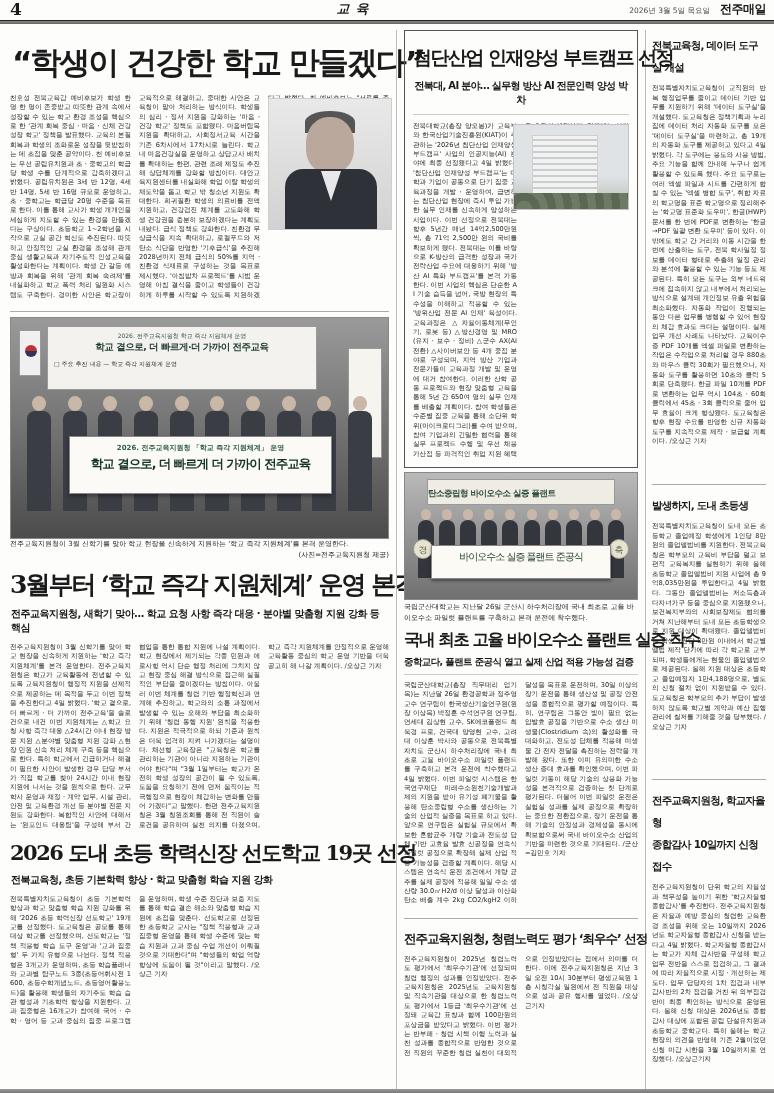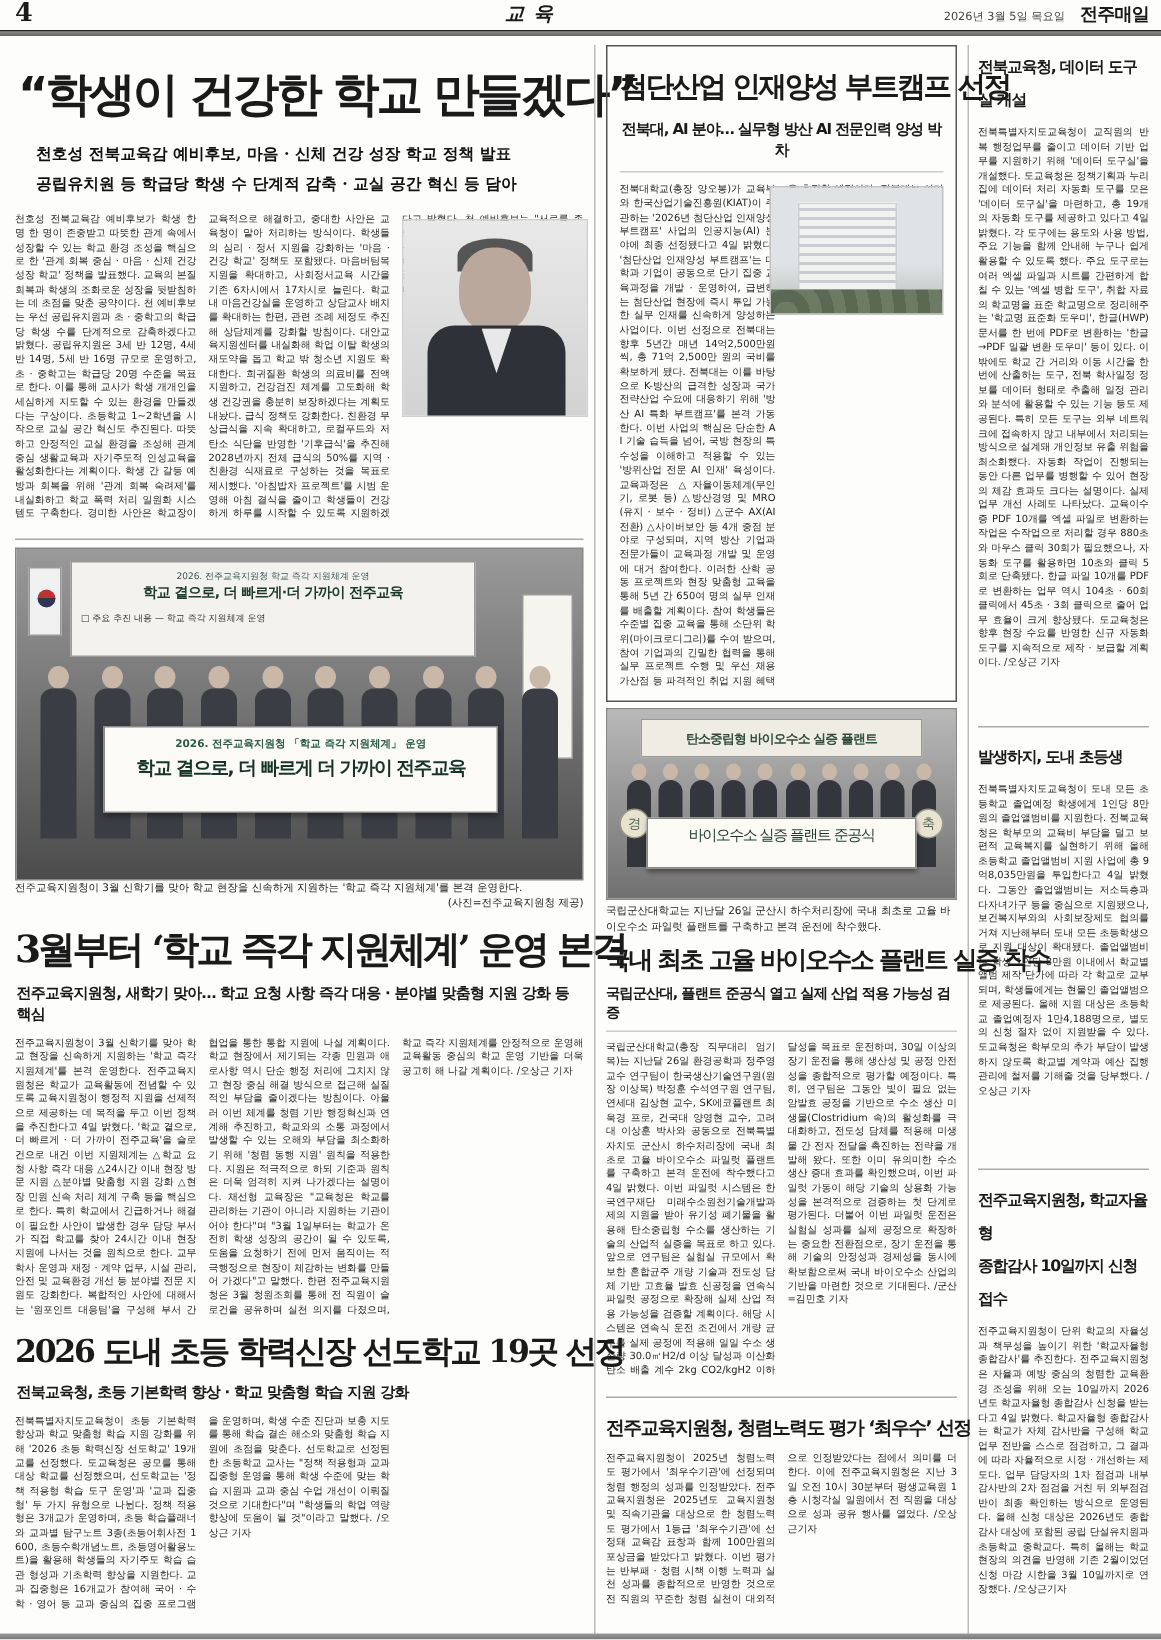--- a/index.html
+++ b/index.html
@@ -90,21 +90,21 @@
   .bldg { position:absolute; right:0; top:2px; width:116px; height:86px;
     background:linear-gradient(#dfe3e6 60%,#b8bdb4); border:1px solid #c2c2c2; overflow:hidden; }
   .bldg .tower { position:absolute; left:18px; top:10px; width:66px; height:60px; background:#f2f2f0;
     box-shadow:inset 0 0 0 1px #cfcfcf; background-image:repeating-linear-gradient(#f2f2f0 0 4px,#c9ccd1 4px 6px); }
   .bldg .trees { position:absolute; left:0; bottom:0; width:100%; height:16px;
     background:repeating-radial-gradient(circle at 10px 16px,#6d7a64 0 8px,#5b6854 8px 16px); }
   
   .photoF { position:relative; height:128px; background:linear-gradient(#b9b9b9,#8d8d8d 60%,#707070);
     border:1px solid #888; overflow:hidden; margin-top:4px; }
   .photoF .sign { position:absolute; left:22px; top:6px; right:22px; height:26px; background:#efece4;
-    border:1px solid #999; text-align:center; font-size:8.5px; font-weight:900; color:#2f4d3a;
+    border:1px solid #999; text-align:left; font-size:8.5px; font-weight:900; color:#2f4d3a;
     line-height:26px; letter-spacing:-0.5px; }
   .photoF .people { top:36px; }
   .photoF .person { width:18px; height:70px; }
   .photoF .person::before { width:10px; height:11px; left:4px; }
   .photoF .person::after { width:16px; height:58px; top:11px; background:#33363c; }
   .photoF .banner { position:absolute; left:26px; right:26px; top:72px; height:34px;
     background:#fbfaf4; border:1px solid #888; text-align:center; padding-top:4px;
     box-shadow:0 2px 3px rgba(0,0,0,.4); }
   .photoF .banner .b2 { font-size:10px; font-weight:400; color:#1d3a2c; letter-spacing:-1px; }
   .photoF .seal { position:absolute; top:66px; width:20px; height:20px; border-radius:50%;
@@ -136,24 +136,20 @@
     </span>
   </div>
   <div class="prule"></div>
 
   <div class="main">
 
     <div class="col-left">
 
       <div>
         <div class="a-head">“학생이 건강한 학교 만들겠다”</div>
-        <div class="a-sub">
-          <div>천호성 전북교육감 예비후보, 마음 · 신체 건강 성장 학교 정책 발표</div>
-          <div>공립유치원 등 학급당 학생 수 단계적 감축 · 교실 공간 혁신 등 담아</div>
-        </div>
         <div class="a-bodywrap">
           <div class="body-txt cols3" style="height:212px">천호성 전북교육감 예비후보가 학생 한 명 한 명이 존중받고 따뜻한 관계 속에서 성장할 수 있는 학교 환경 조성을 핵심으로 한 '관계 회복 중심 · 마음 · 신체 건강 성장 학교' 정책을 발표했다. 교육의 본질 회복과 학생의 조화로운 성장을 뒷받침하는 데 초점을 맞춘 공약이다. 천 예비후보는 우선 공립유치원과 초 · 중학고의 학급당 학생 수를 단계적으로 감축하겠다고 밝혔다. 공립유치원은 3세 반 12명, 4세 반 14명, 5세 반 16명 규모로 운영하고, 초 · 중학고는 학급당 20명 수준을 목표로 한다. 이를 통해 교사가 학생 개개인을 세심하게 지도할 수 있는 환경을 만들겠다는 구상이다. 초등학교 1~2학년을 시작으로 교실 공간 혁신도 추진된다. 따뜻하고 안정적인 교실 환경을 조성해 관계 중심 생활교육과 자기주도적 인성교육을 활성화한다는 계획이다. 학생 간 갈등 예방과 회복을 위해 '관계 회복 숙려제'를 내실화하고 학교 폭력 처리 일원화 시스템도 구축한다. 경미한 사안은 학교장이 교육적으로 해결하고, 중대한 사안은 교육청이 맡아 처리하는 방식이다. 학생들의 심리 · 정서 지원을 강화하는 '마음 · 건강 학교' 정책도 포함됐다. 마음버팀목 지원을 확대하고, 사회정서교육 시간을 기존 6차시에서 17차시로 늘린다. 학교 내 마음건강실을 운영하고 상담교사 배치를 확대하는 한편, 관련 조례 제정도 추진해 상담체계를 강화할 방침이다. 대안교육지원센터를 내실화해 학업 이탈 학생의 재도약을 돕고 학교 밖 청소년 지원도 확대한다. 희귀질환 학생의 의료비를 전액 지원하고, 건강검진 체계를 고도화해 학생 건강권을 충분히 보장하겠다는 계획도 내놨다. 급식 정책도 강화한다. 친환경 무상급식을 지속 확대하고, 로컬푸드와 저탄소 식단을 반영한 '기후급식'을 추진해 2028년까지 전체 급식의 50%를 지역 · 친환경 식재료로 구성하는 것을 목표로 제시했다. '아침밥차 프로젝트'를 시범 운영해 아침 결식을 줄이고 학생들이 건강하게 하루를 시작할 수 있도록 지원하겠다고 밝혔다. 천 예비후보는 "서로를 존중하고 소통하는 학교, 웃음이 넘치는 교실을 만드는 것이 목표"라며 "아이들이 배고프지 않고 걱정 없이 배우며 자신의 꿈을 펼칠 수 있는 전북교육을 실현하겠다"고 말했다. /오상근 기자</div>
           <div class="portrait">
             <span class="hair"></span>
             <span class="head"></span>
             <span class="torso"></span>
             <span class="shirt"></span>
           </div>
         </div>
       </div>
@@ -235,21 +231,21 @@
             <span class="person"></span>
           </div>
           <div class="seal l">경</div>
           <div class="seal r">축</div>
           <div class="banner">
             <div class="b2">바이오수소 실증 플랜트 준공식</div>
           </div>
         </div>
         <div class="caption" style="margin-top:2px">국립군산대학교는 지난달 26일 군산시 하수처리장에 국내 최초로 고율 바이오수소 파일럿 플랜트를 구축하고 본격 운전에 착수했다.</div>
         <div class="f-head">국내 최초 고율 바이오수소 플랜트 실증 착수</div>
-        <div class="f-sub">국립군산대, 플랜트 준공식 열고 실제 산업 적용 가능성 검증</div>
+        <div class="f-sub">중학교다, 플랜트 준공식 열고 실제 산업 적용 가능성 검증</div>
         <div class="body-txt cols2 f-body">국립군산대학교(총장 직무대리 엄기목)는 지난달 26일 환경공학과 정주영 교수 연구팀이 한국생산기술연구원(원장 이상목) 박정훈 수석연구원 연구팀, 연세대 김상현 교수, SK에코플랜트 최욱경 프로, 건국대 양영현 교수, 고려대 이상훈 박사와 공동으로 전북특별자치도 군산시 하수처리장에 국내 최초로 고율 바이오수소 파일럿 플랜트를 구축하고 본격 운전에 착수했다고 4일 밝혔다. 이번 파일럿 시스템은 한국연구재단 미래수소원천기술개발과제의 지원을 받아 유기성 폐기물을 활용해 탄소중립형 수소를 생산하는 기술의 산업적 실증을 목표로 하고 있다. 앞으로 연구팀은 실험실 규모에서 확보한 혼합균주 개량 기술과 전도성 담체 기반 고효율 발효 신공정을 연속식 파일럿 공정으로 확장해 실제 산업 적용 가능성을 검증할 계획이다. 해당 시스템은 연속식 운전 조건에서 개량 균주를 실제 공정에 적용해 일일 수소 생산량 30.0㎥H2/d 이상 달성과 이산화탄소 배출 계수 2kg CO2/kgH2 이하 달성을 목표로 운전하며, 30일 이상의 장기 운전을 통해 생산성 및 공정 안전성을 종합적으로 평가할 예정이다. 특히, 연구팀은 그동안 빛이 필요 없는 암발효 공정을 기반으로 수소 생산 미생물(Clostridium 속)의 활성화를 극대화하고, 전도성 담체를 적용해 미생물 간 전자 전달을 촉진하는 전략을 개발해 왔다. 또한 이미 유의미한 수소 생산 증대 효과를 확인했으며, 이번 파일럿 가동이 해당 기술의 상용화 가능성을 본격적으로 검증하는 첫 단계로 평가된다. 더불어 이번 파일럿 운전은 실험실 성과를 실제 공정으로 확장하는 중요한 전환점으로, 장기 운전을 통해 기술의 안정성과 경제성을 동시에 확보함으로써 국내 바이오수소 산업의 기반을 마련한 것으로 기대된다. /군산=김민호 기자</div>
       </div>
 
       <hr class="hr">
 
       <div>
         <div class="g-head">전주교육지원청, 청렴노력도 평가 ‘최우수’ 선정</div>
         <div class="body-txt cols2 g-body">전주교육지원청이 2025년 청렴노력도 평가에서 '최우수기관'에 선정되며 청렴 행정의 성과를 인정받았다. 전주교육지원청은 2025년도 교육지원청 및 직속기관을 대상으로 한 청렴노력도 평가에서 1등급 '최우수기관'에 선정돼 교육감 표창과 함께 100만원의 포상금을 받았다고 밝혔다. 이번 평가는 반부패 · 청렴 시책 이행 노력과 실천 성과를 종합적으로 반영한 것으로 전 직원의 꾸준한 청렴 실천이 대외적으로 인정받았다는 점에서 의미를 더한다. 이에 전주교육지원청은 지난 3일 오전 10시 30분부터 평생교육원 1층 시청각실 일원에서 전 직원을 대상으로 성과 공유 행사를 열었다. /오상근기자</div>
       </div>
     </div>

